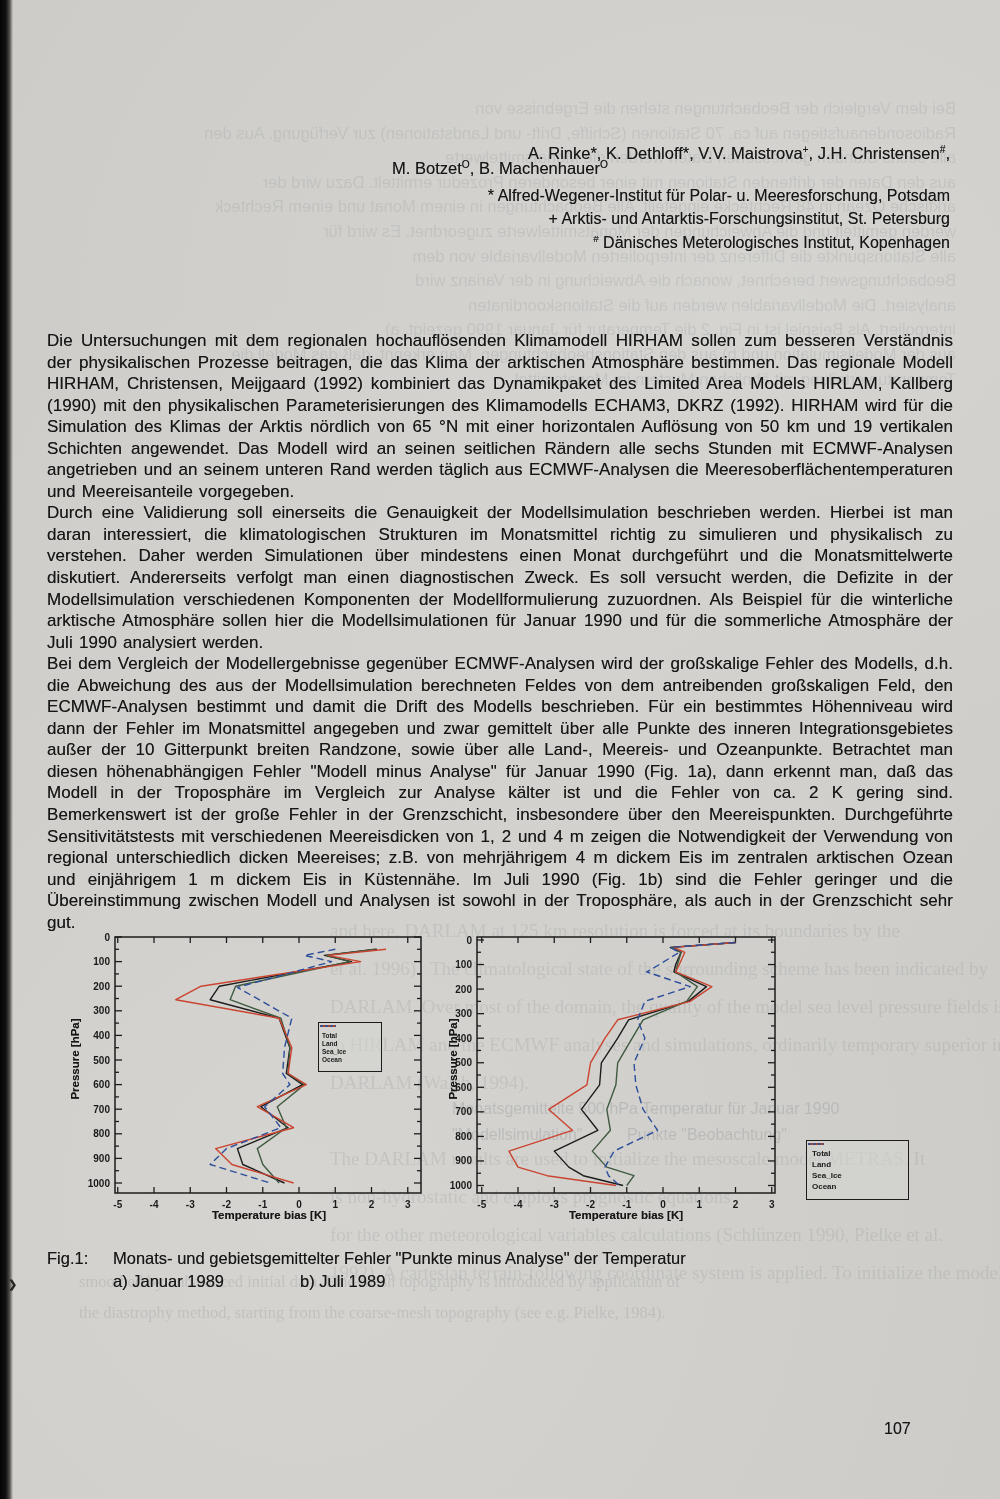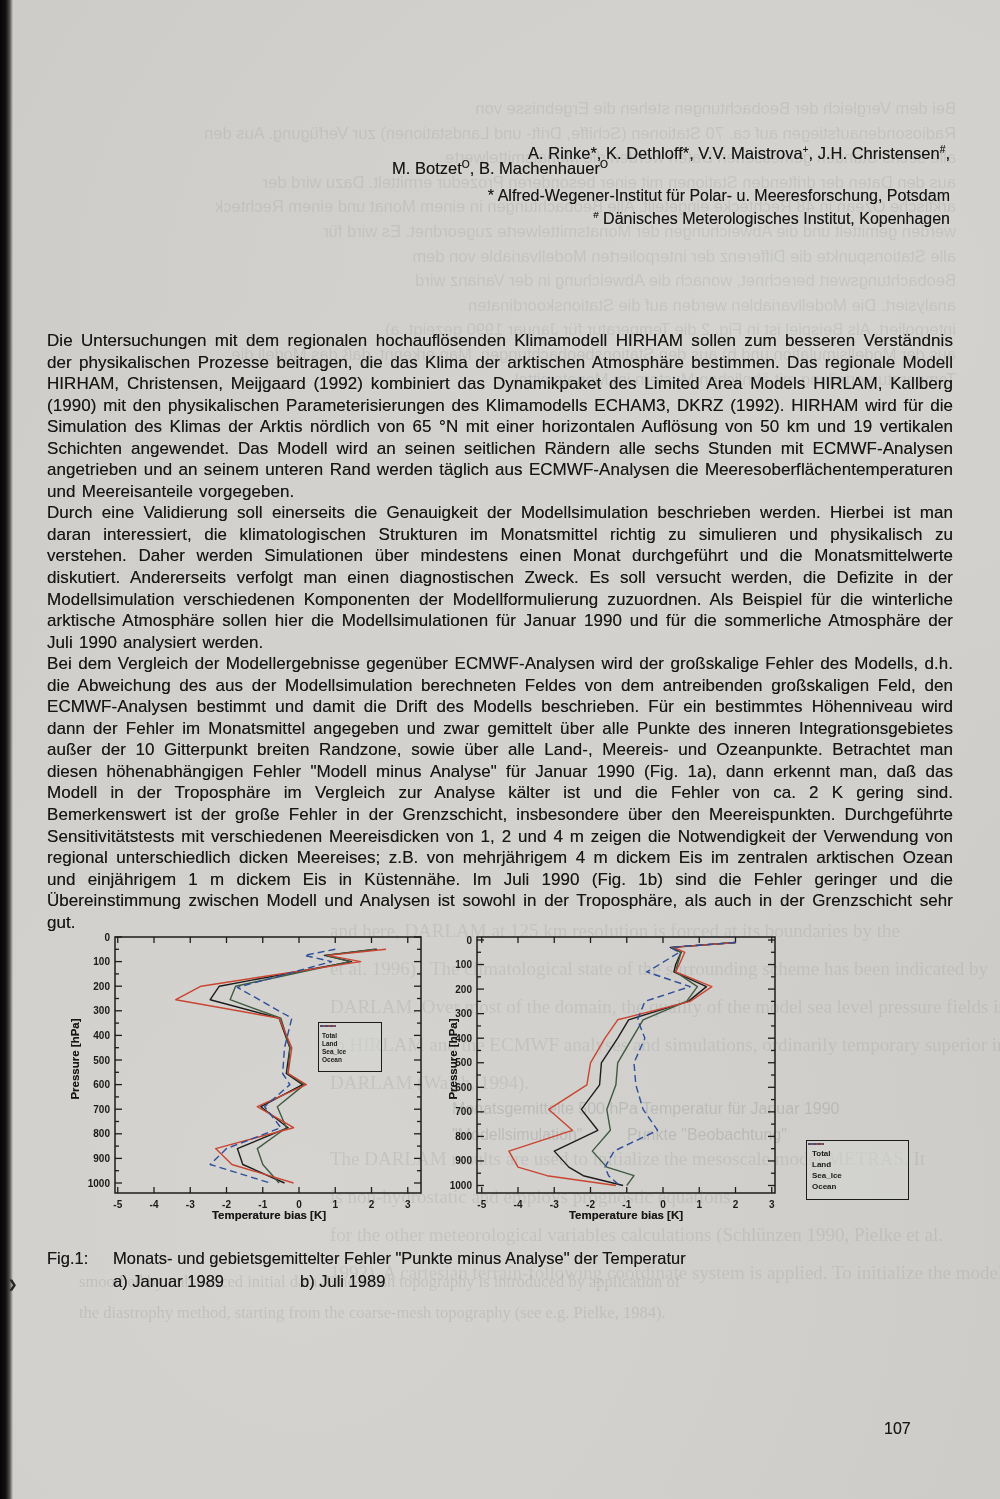--- a/index.html
+++ b/index.html
@@ -88,20 +88,21 @@
 1992). A cartesian terrain-following coordinate system is applied. To initialize the model the</div>
   <div class="bleed bleed-overlay">Monatsgemittelte 500 hPa Temperatur für Januar 1990
 "Modellsimulation"          Punkte "Beobachtung"</div>
   <div class="bleed bleed-bottom">smoothed by unbalanced initial data. Fine-mesh topography is introduced by application of
 the diastrophy method, starting from the coarse-mesh topography (see e.g. Pielke, 1984).</div>
 
   <div class="authors authors-1">A. Rinke*, K. Dethloff*, V.V. Maistrova<sup>+</sup>, J.H. Christensen<sup>#</sup>,</div>
   <div class="authors authors-2">M. Botzet<sup>O</sup>, B. Machenhauer<sup>O</sup></div>
   <div class="affiliations">
     <div>* Alfred-Wegener-Institut für Polar- u. Meeresforschung, Potsdam</div>
+    <div>+ Arktis- und Antarktis-Forschungsinstitut, St. Petersburg</div>
     <div><sup>#</sup> Dänisches Meterologisches Institut, Kopenhagen</div>
   </div>
 
   <div class="body-text">
     <p>Die Untersuchungen mit dem regionalen hochauflösenden Klimamodell HIRHAM sollen zum besseren Verständnis der physikalischen Prozesse beitragen, die das Klima der arktischen Atmosphäre bestimmen. Das regionale Modell HIRHAM, Christensen, Meijgaard (1992) kombiniert das Dynamikpaket des Limited Area Models HIRLAM, Kallberg (1990) mit den physikalischen Parameterisierungen des Klimamodells ECHAM3, DKRZ (1992). HIRHAM wird für die Simulation des Klimas der Arktis nördlich von 65 °N mit einer horizontalen Auflösung von 50 km und 19 vertikalen Schichten angewendet. Das Modell wird an seinen seitlichen Rändern alle sechs Stunden mit ECMWF-Analysen angetrieben und an seinem unteren Rand werden täglich aus ECMWF-Analysen die Meeresoberflächentemperaturen und Meereisanteile vorgegeben.</p>
     <p>Durch eine Validierung soll einerseits die Genauigkeit der Modellsimulation beschrieben werden. Hierbei ist man daran interessiert, die klimatologischen Strukturen im Monatsmittel richtig zu simulieren und physikalisch zu verstehen. Daher werden Simulationen über mindestens einen Monat durchgeführt und die Monatsmittelwerte diskutiert. Andererseits verfolgt man einen diagnostischen Zweck. Es soll versucht werden, die Defizite in der Modellsimulation verschiedenen Komponenten der Modellformulierung zuzuordnen. Als Beispiel für die winterliche arktische Atmosphäre sollen hier die Modellsimulationen für Januar 1990 und für die sommerliche Atmosphäre der Juli 1990 analysiert werden.</p>
     <p>Bei dem Vergleich der Modellergebnisse gegenüber ECMWF-Analysen wird der großskalige Fehler des Modells, d.h. die Abweichung des aus der Modellsimulation berechneten Feldes von dem antreibenden großskaligen Feld, den ECMWF-Analysen bestimmt und damit die Drift des Modells beschrieben. Für ein bestimmtes Höhenniveau wird dann der Fehler im Monatsmittel angegeben und zwar gemittelt über alle Punkte des inneren Integrationsgebietes außer der 10 Gitterpunkt breiten Randzone, sowie über alle Land-, Meereis- und Ozeanpunkte. Betrachtet man diesen höhenabhängigen Fehler "Modell minus Analyse" für Januar 1990 (Fig. 1a), dann erkennt man, daß das Modell in der Troposphäre im Vergleich zur Analyse kälter ist und die Fehler von ca. 2 K gering sind. Bemerkenswert ist der große Fehler in der Grenzschicht, insbesondere über den Meereispunkten. Durchgeführte Sensitivitätstests mit verschiedenen Meereisdicken von 1, 2 und 4 m zeigen die Notwendigkeit der Verwendung von regional unterschiedlich dicken Meereises; z.B. von mehrjährigem 4 m dickem Eis im zentralen arktischen Ozean und einjährigem 1 m dickem Eis in Küstennähe. Im Juli 1990 (Fig. 1b) sind die Fehler geringer und die Übereinstimmung zwischen Modell und Analysen ist sowohl in der Troposphäre, als auch in der Grenzschicht sehr gut.</p>
   </div>
 
   <div class="chart chart-a">

